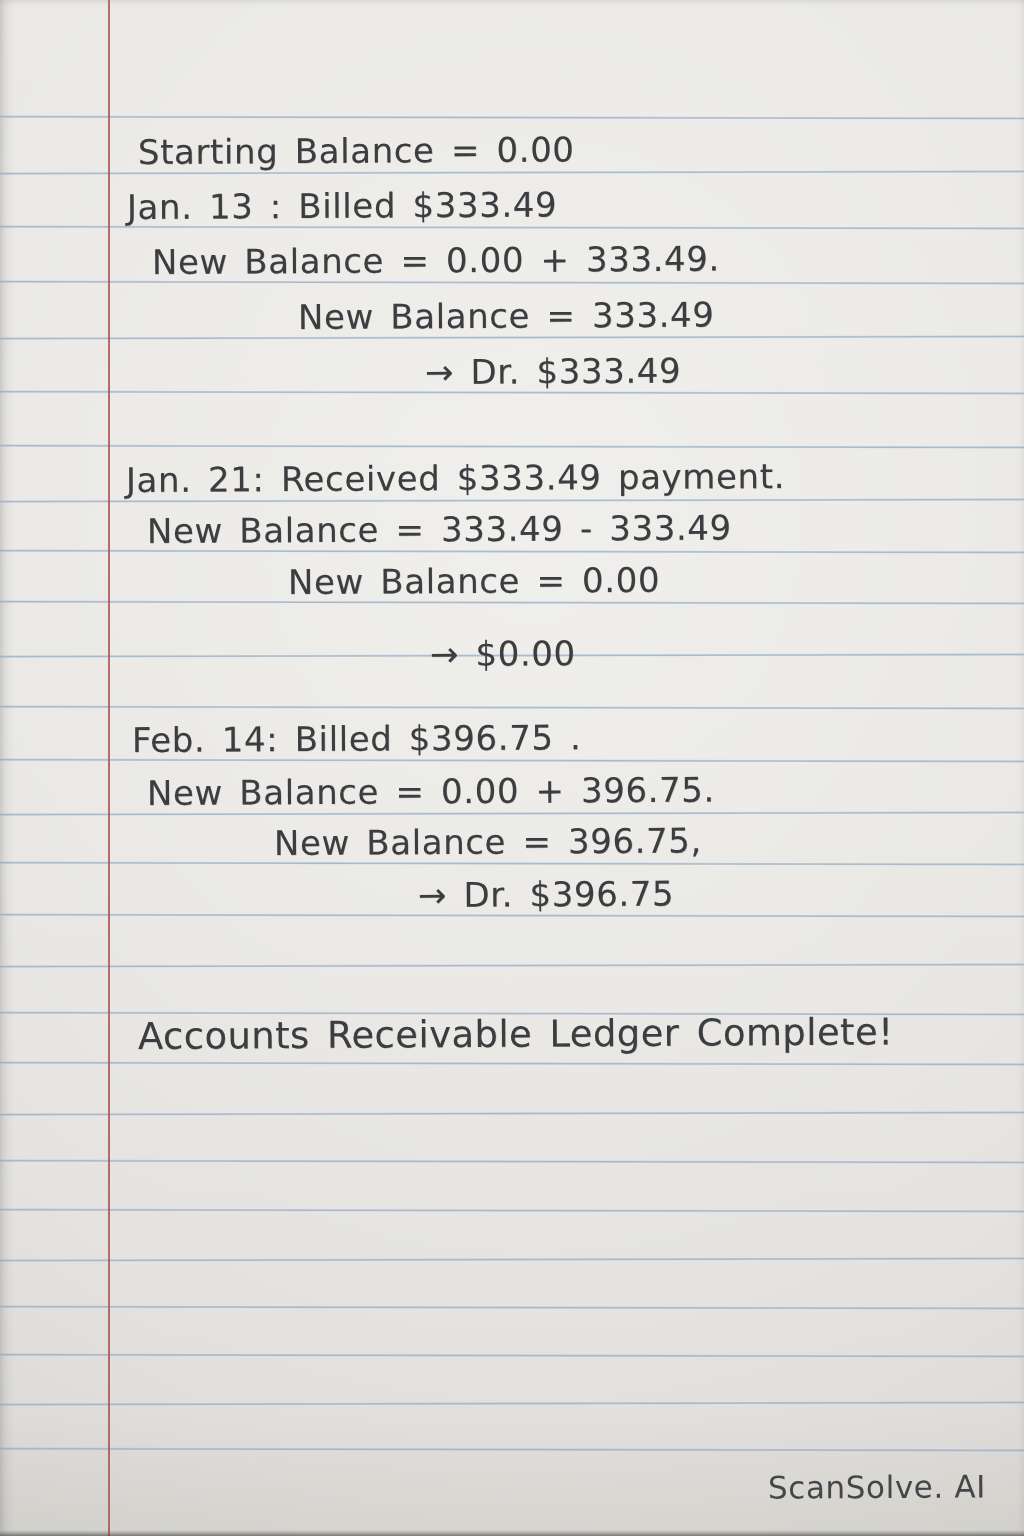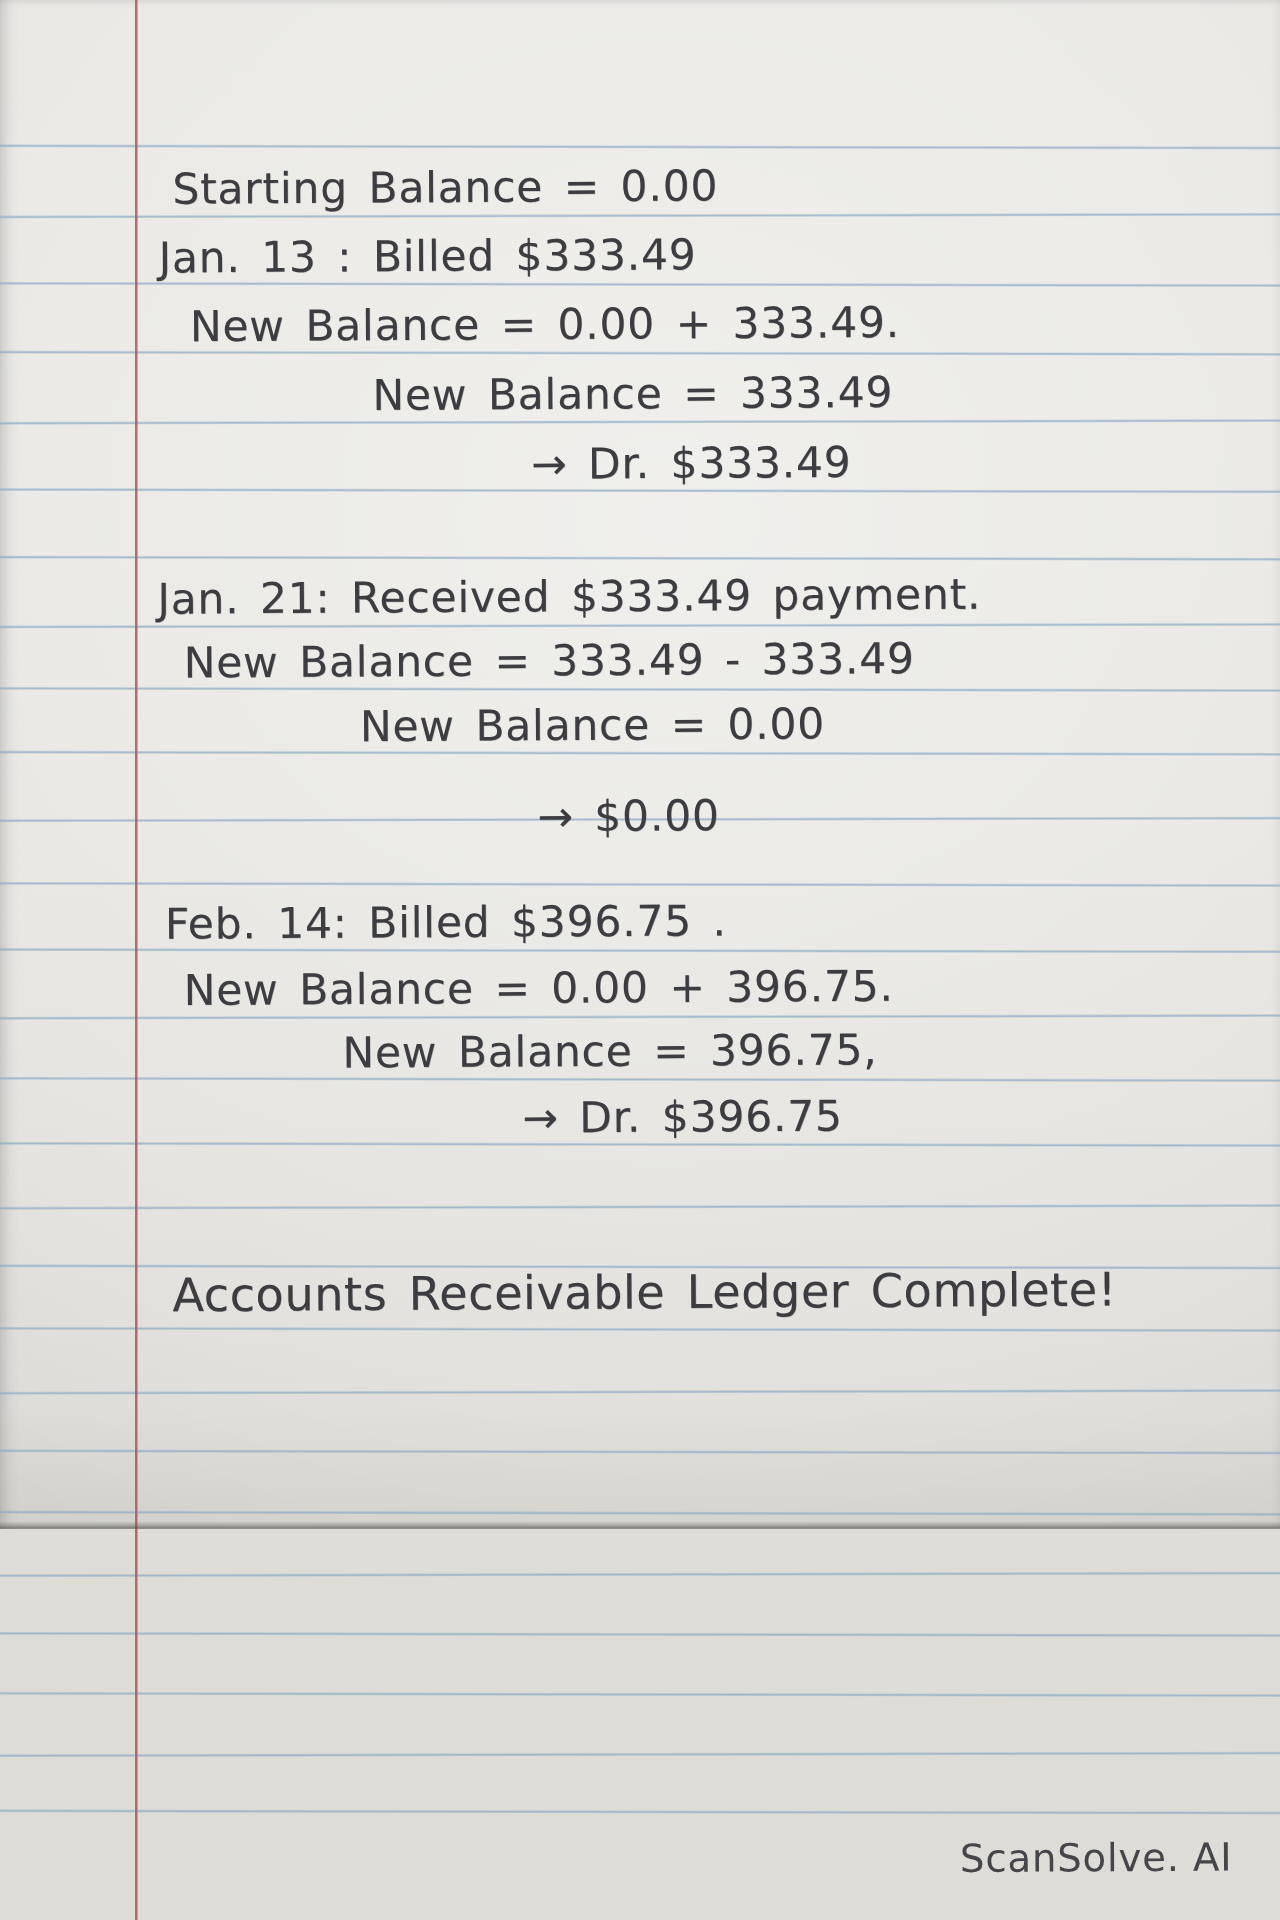--- a/index.html
+++ b/index.html
@@ -11,21 +11,21 @@
   }
   * { margin: 0; padding: 0; box-sizing: border-box; }
   html, body {
     width: 1024px; height: 1536px;
     font-family: "DejaVu Sans", sans-serif;
     background: var(--paper_edge);
     overflow: hidden;
   }
   .paper {
     position: relative;
-    width: 1024px; height: 1223px;
+    width: 1024px; height: 1536px;
     background:
       radial-gradient(ellipse 120% 90% at 52% 34%,
         rgba(255,255,255,0.35) 0%, rgba(255,255,255,0.10) 45%, rgba(0,0,0,0.0) 62%, rgba(0,0,0,0.06) 100%),
       linear-gradient(to bottom, #e9e8e4 0%, #e7e6e2 55%, #e2e1dd 92%, #d8d7d2 100%);
     box-shadow:
       inset 10px 0 14px -10px rgba(60,60,70,0.35),
       inset -6px 0 10px -8px rgba(60,60,70,0.18),
       inset 0 6px 8px -6px rgba(60,60,70,0.12);
   }
   .rules { position: absolute; inset: 0; }

